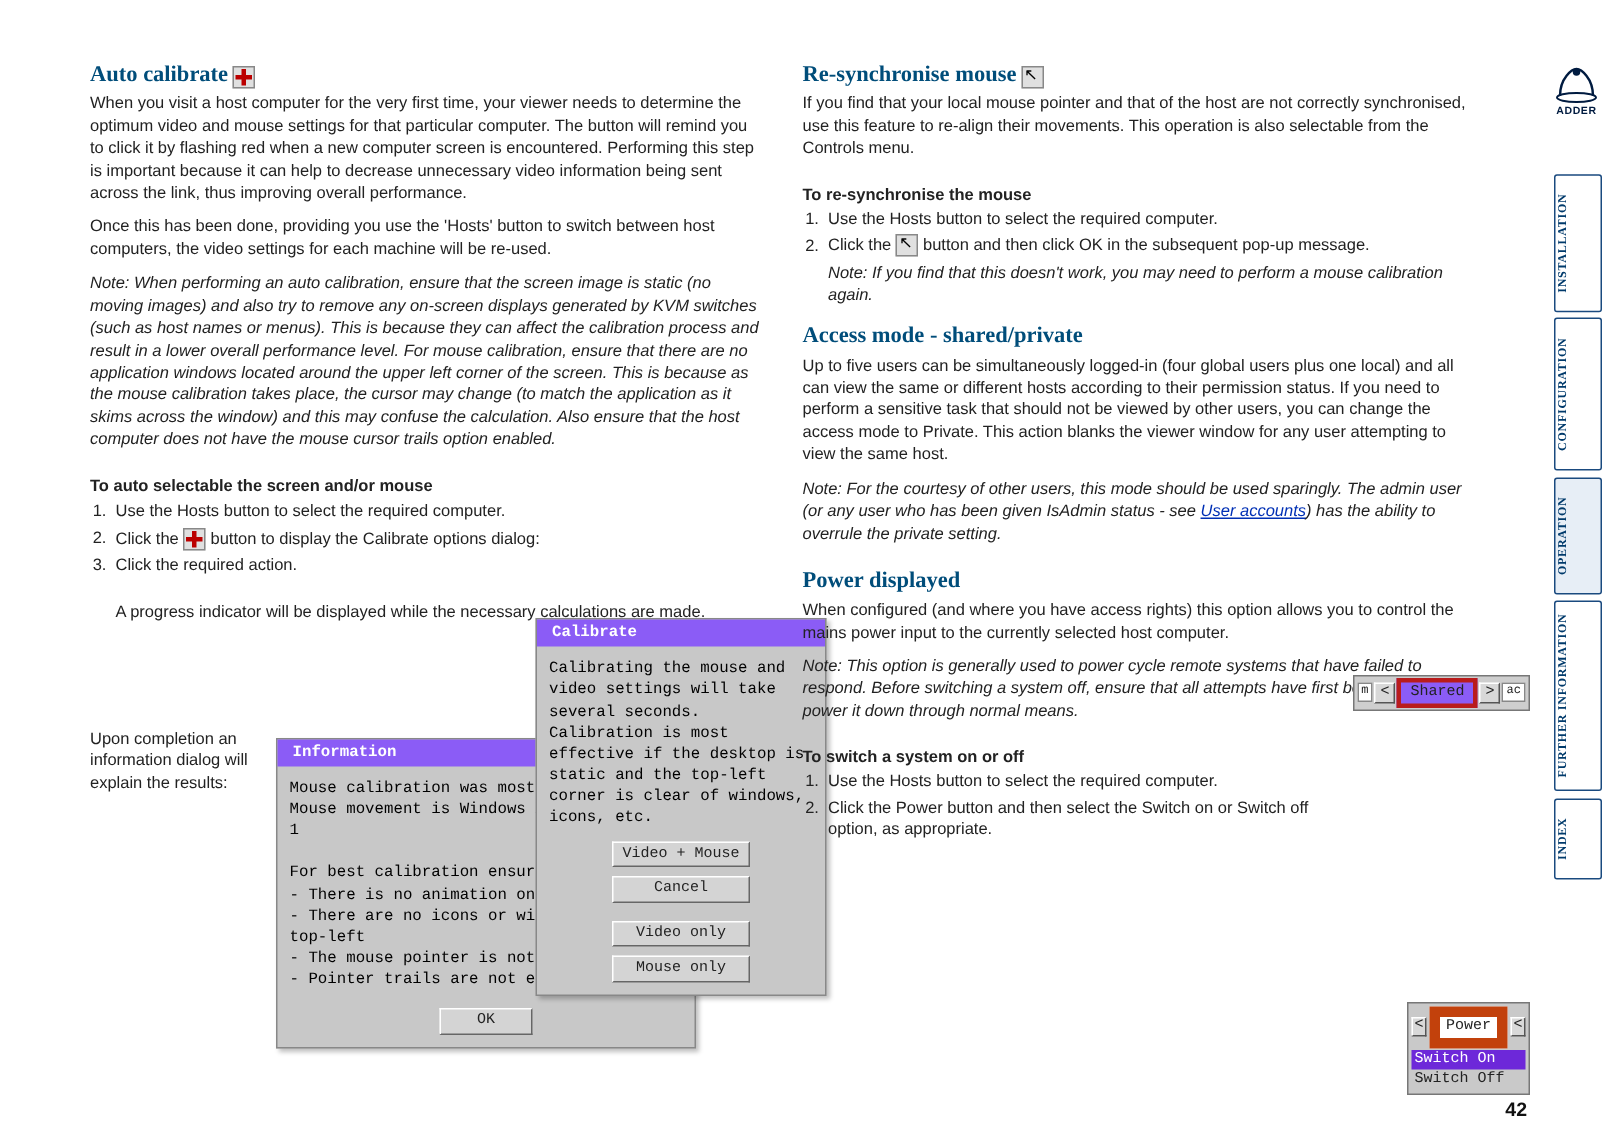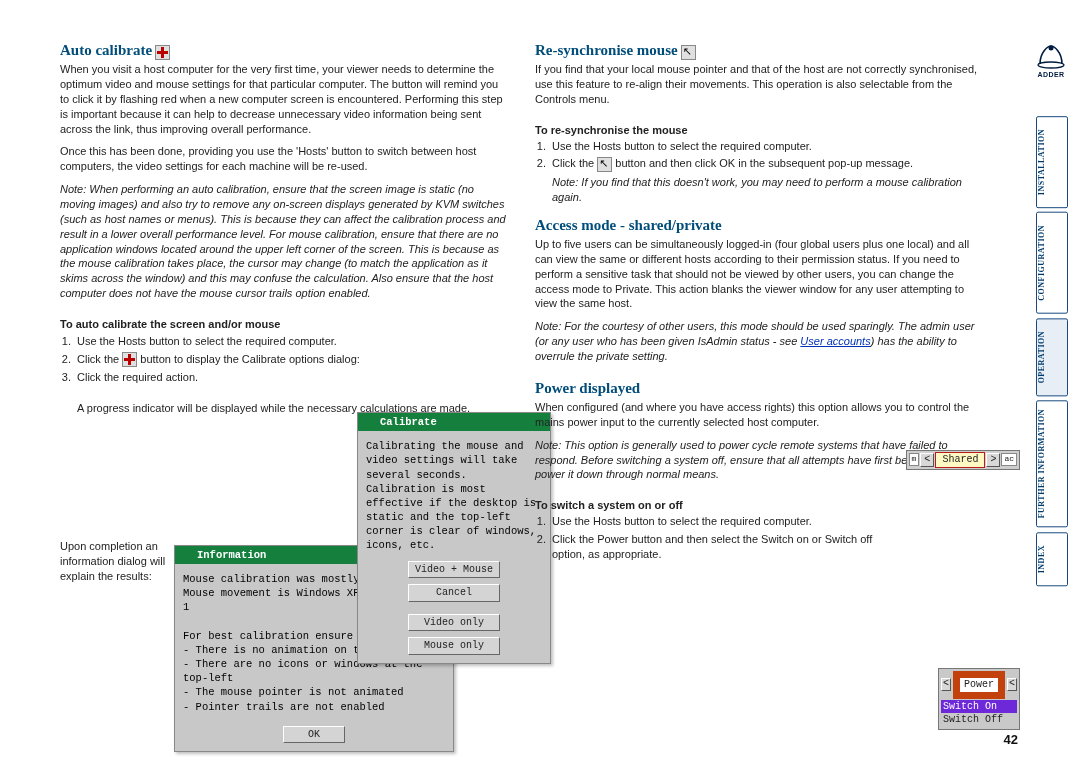--- a/index.html
+++ b/index.html
@@ -47,24 +47,24 @@
 
   
   .dlg {
     background: #c8c8c8;
     border: 1px solid #888;
     box-shadow: 2px 2px 3px rgba(0,0,0,0.25);
     font-family: "Courier New", monospace;
     font-size: 10.5px;
   }
   .dlg-title {
-    background: #15803d;
+    background: #8b5cf6;
     color: #fff;
     font-weight: bold;
-    padding: 2px 22px;
+    padding: 2px 10px;
     font-family: "Courier New", monospace;
   }
   .dlg-body {
     padding: 8px;
     color: #000;
     line-height: 1.35;
   }
   .dlg-btns {
     display: flex;
     gap: 6px;
@@ -92,22 +92,22 @@
   .calib-row { display:flex; gap:8px; }
   .calib-rows-wrap { flex:1; }
 
   .info-dlg {
     width: 278px;
     margin-left: 0;
     margin-top: 6px;
   }
   .info-wrap {
     display:flex;
-    gap:8px;
-    margin-top: 117px;
+    gap:18px;
+    margin-top: 64px;
   }
   .info-aside {
     width: 106px;
     font-size: 11px;
     line-height: 1.35;
   }
 
   .shared-indicator {
     position: absolute;
     right: 0;
@@ -119,21 +119,21 @@
     padding: 1px 2px;
     display: flex;
     align-items: center;
     gap: 1px;
   }
   .shared-indicator .arrow {
     border:1px solid #555; border-top-color:#fff; border-left-color:#fff;
     background:#d8d8d8; width:12px; height:12px; text-align:center; line-height:11px;
   }
   .shared-indicator .lbl {
-    background:#fef9c3; border:1px solid #b91c1c; padding:0 6px;
+    background:#8b5cf6; border:3px solid #b91c1c; padding:0 6px;
   }
   .shared-indicator .sm {
     background:#fff; border:1px solid #888; padding:0 2px; font-size:8px;
   }
 
   .power-menu {
     position: absolute;
     right: 0;
     top: 628px;
     background: #c9c9c9;
@@ -229,21 +229,21 @@
 
 <div class="page">
 
   <div class="col" style="position:relative;">
     <h2>Auto calibrate</h2>
     <span class="plus-icon"></span>
     <p>When you visit a host computer for the very first time, your viewer needs to determine the optimum video and mouse settings for that particular computer. The button will remind you to click it by flashing red when a new computer screen is encountered. Performing this step is important because it can help to decrease unnecessary video information being sent across the link, thus improving overall performance.</p>
     <p>Once this has been done, providing you use the 'Hosts' button to switch between host computers, the video settings for each machine will be re-used.</p>
     <p class="note">Note: When performing an auto calibration, ensure that the screen image is static (no moving images) and also try to remove any on-screen displays generated by KVM switches (such as host names or menus). This is because they can affect the calibration process and result in a lower overall performance level. For mouse calibration, ensure that there are no application windows located around the upper left corner of the screen. This is because as the mouse calibration takes place, the cursor may change (to match the application as it skims across the window) and this may confuse the calculation. Also ensure that the host computer does not have the mouse cursor trails option enabled.</p>
 
-    <div class="subhead">To auto calibrate the screen and/or mouse</div>
+    <div class="subhead">To auto selectable the screen and/or mouse</div>
     <div class="calib-row">
       <div class="calib-rows-wrap">
         <ol>
           <li>Use the Hosts button to select the required computer.</li>
           <li>
             <span>Click the </span>
             <span class="plus-icon"></span>
             <span> button to display the Calibrate options dialog:</span>
           </li>
           <li>

